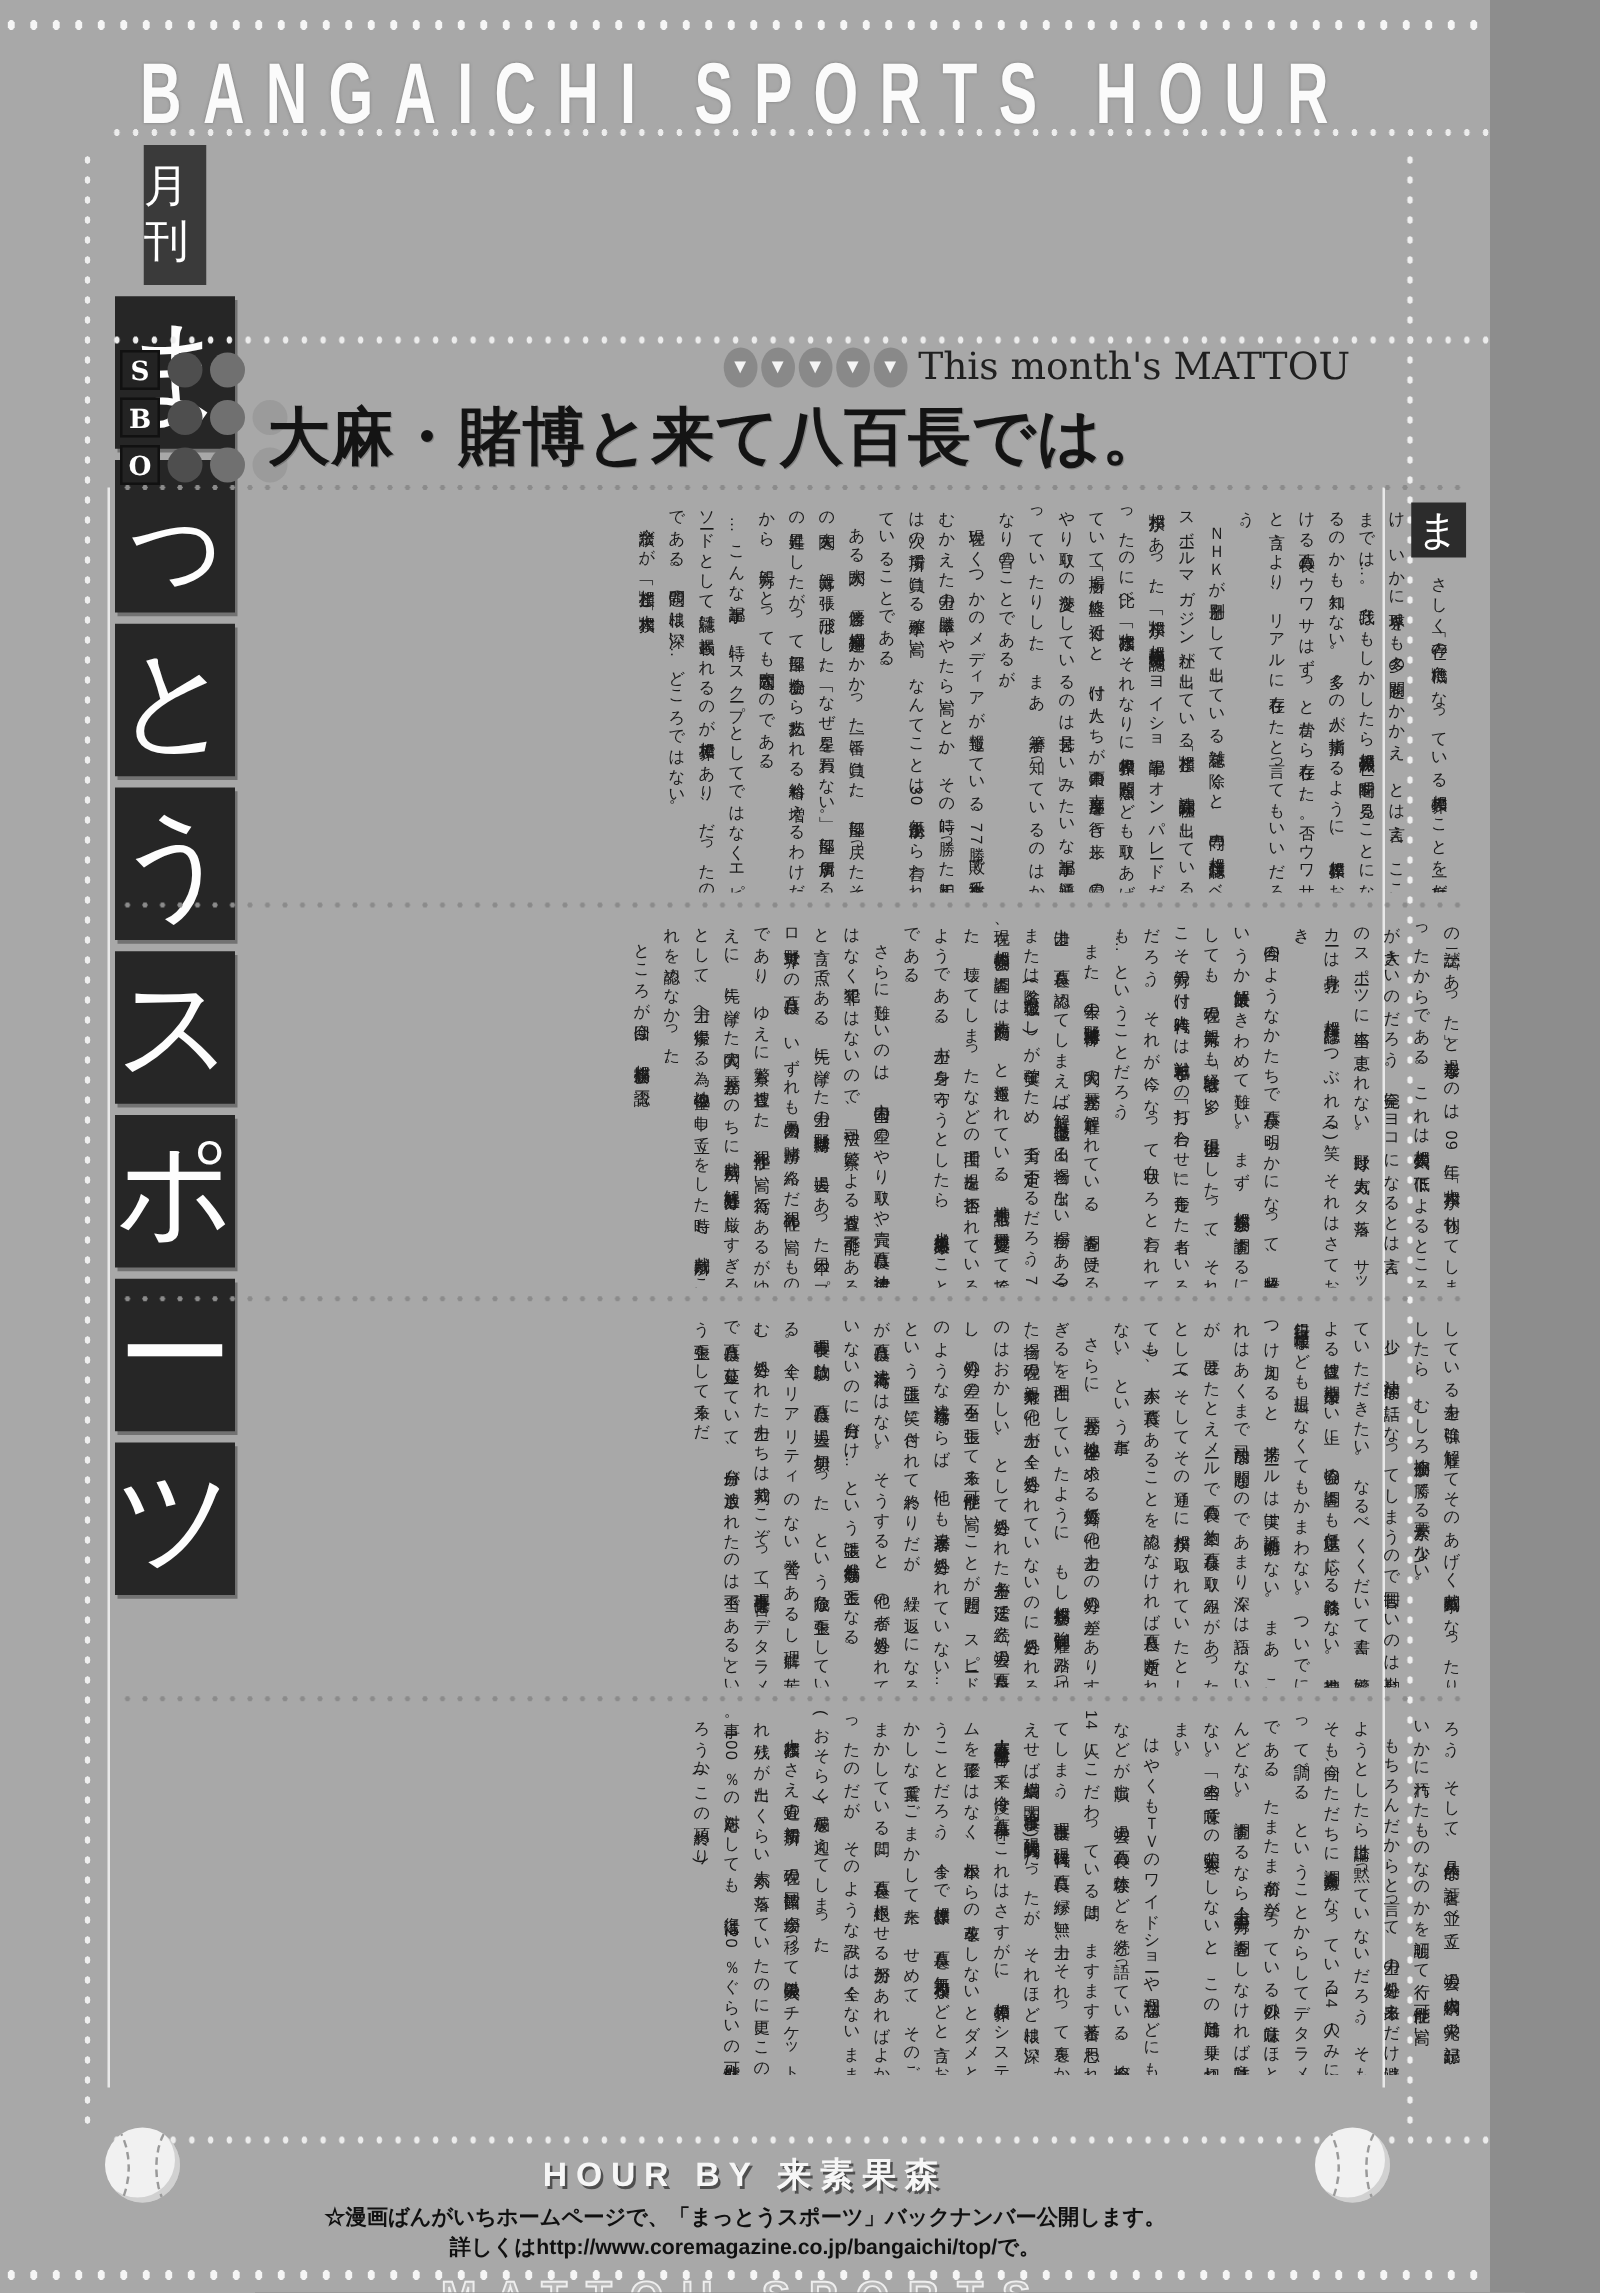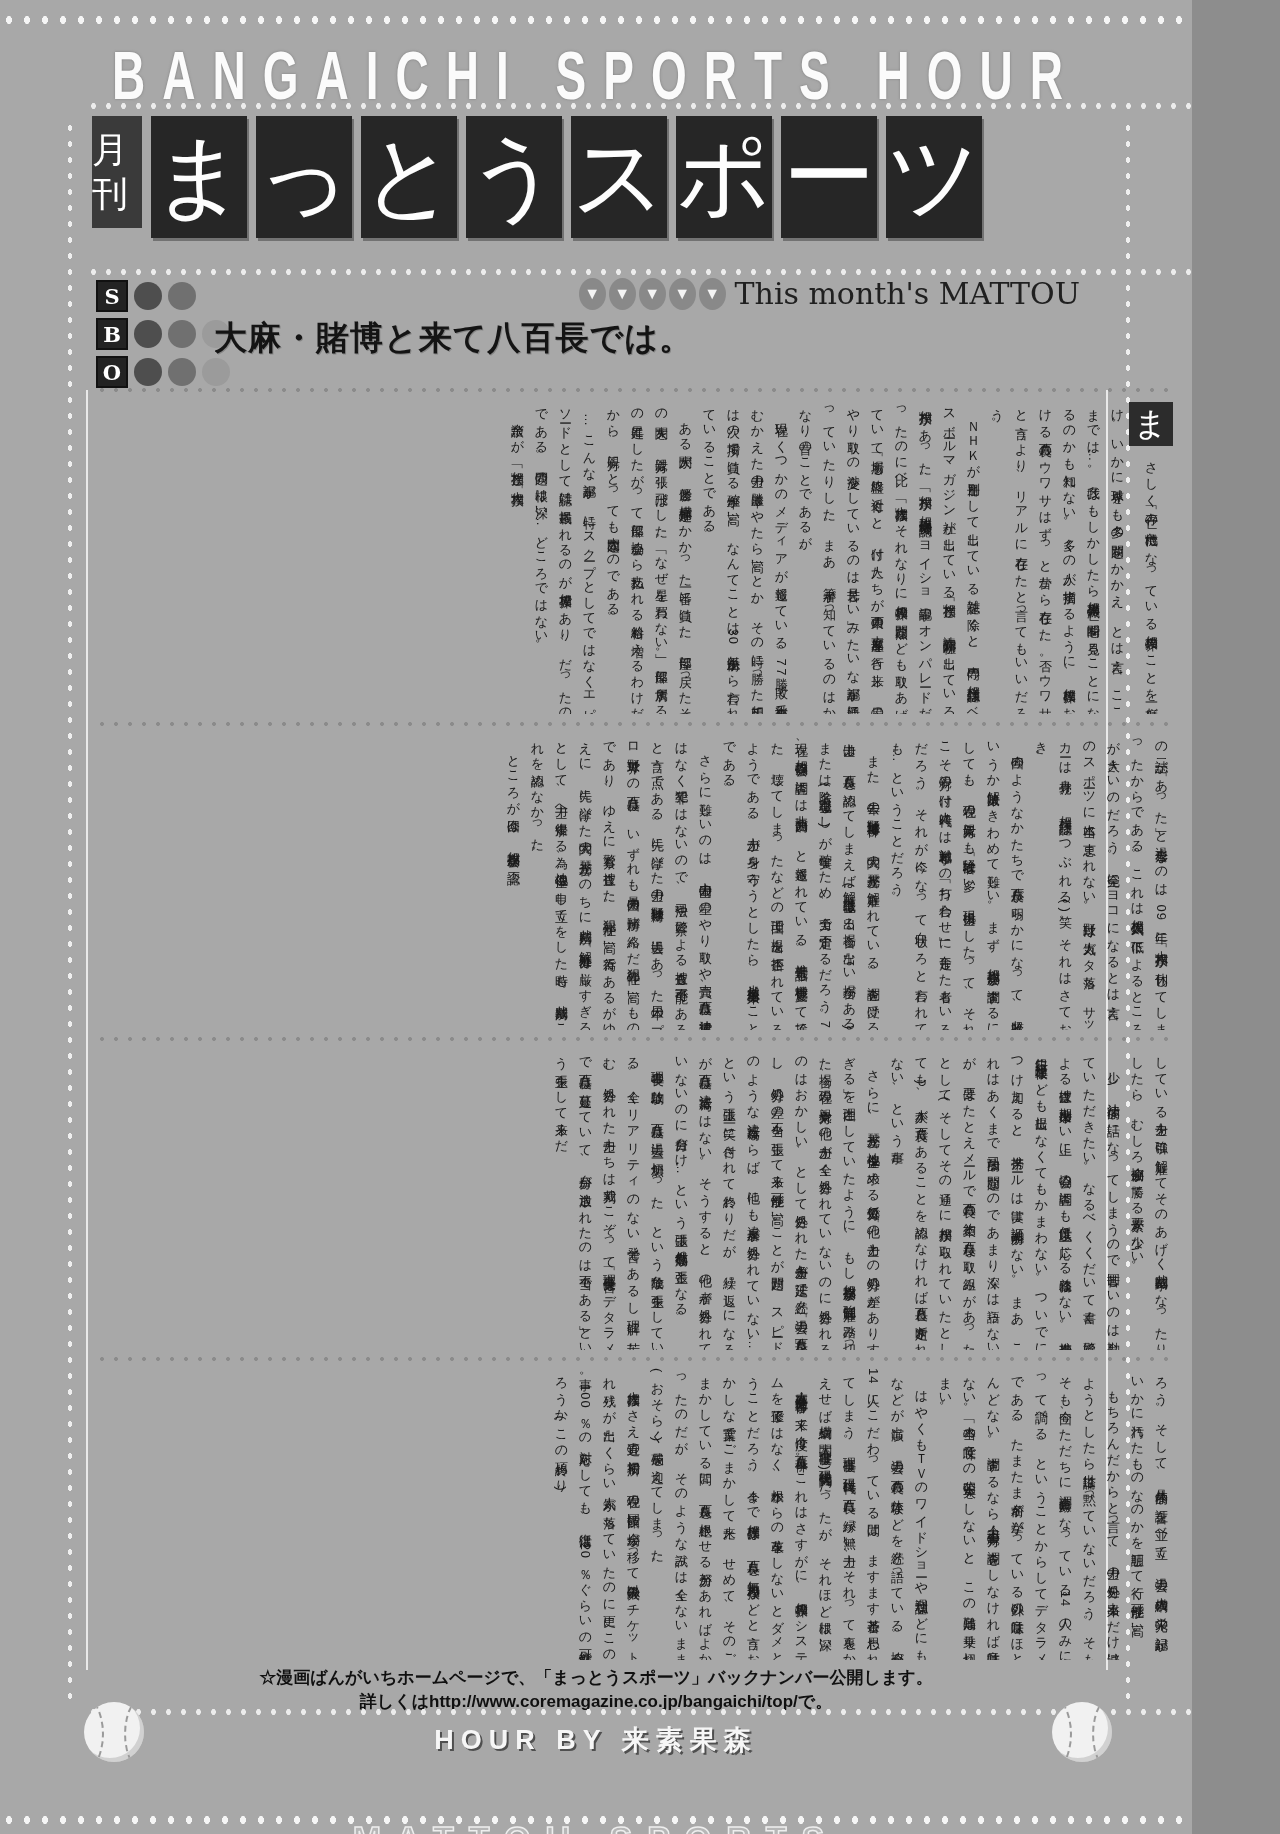--- a/index.html
+++ b/index.html
@@ -11,49 +11,49 @@
   .dots-x.small{height:12px;background-image:radial-gradient(ellipse 4px 5px at 50% 50%,#ececec 55%,rgba(0,0,0,0) 62%);background-size:15px 12px;}
   .dots-x.sep{height:12px;background-image:radial-gradient(circle 3.5px at 50% 50%,#8b8b8b 55%,rgba(0,0,0,0) 62%);background-size:14px 12px;}
   .dots-y{position:absolute;width:12px;background-image:radial-gradient(ellipse 4px 5px at 50% 50%,#efefef 55%,rgba(0,0,0,0) 62%);
           background-size:12px 16px;background-repeat:repeat-y;}
   .vline{position:absolute;width:2px;background:rgba(255,255,255,.75);}
   
   .banner{position:absolute;top:34px;left:0;width:100%;text-align:center;color:#fbfbfb;
           font-weight:bold;font-size:46px;letter-spacing:17px;transform:scaleY(1.5);transform-origin:top center;
           text-shadow:0 0 2px rgba(90,90,90,.6);white-space:nowrap;}
   
-  .title-row{position:absolute;top:116px;left:92px;display:flex;align-items:flex-start;gap:9px;}
+  .title-row{position:absolute;top:116px;left:92px;display:flex;align-items:center;gap:9px;flex-direction:column;}
   .prefix-box{width:50px;height:112px;background:#3a3a3a;color:#fff;display:flex;flex-direction:column;
               align-items:center;justify-content:center;font-size:36px;line-height:44px;font-family:"DejaVu Serif",serif;}
   .char-box{width:96px;height:122px;background:#262626;color:#fdfdfd;display:flex;align-items:center;justify-content:center;
             font-size:92px;font-family:"DejaVu Serif",serif;box-shadow:2px 3px 0 rgba(60,60,60,.5);}
   
   .sbo{position:absolute;top:280px;left:96px;display:flex;flex-direction:column;gap:6px;}
   .sbo-row{display:flex;gap:6px;align-items:center;}
   .sbo-letter{width:28px;height:28px;background:#232323;color:#fff;font-family:"DejaVu Serif",serif;font-weight:bold;
               font-size:21px;display:flex;align-items:center;justify-content:center;border:2px solid #111;}
   .dot{width:28px;height:28px;border-radius:50%;}
   .d1{background:#4e4e4e;} .d2{background:#707070;} .d3{background:#9b9b9b;}
   
   .eyebrow{position:absolute;top:276px;right:112px;display:flex;align-items:center;gap:3px;}
   .tri-oval{width:27px;height:32px;border-radius:50%;background:#898989;color:#f4f4f4;display:flex;align-items:center;
             justify-content:center;font-size:16px;}
   .eyebrow-text{font-family:"DejaVu Serif",serif;font-size:30px;color:#202020;margin-left:6px;white-space:nowrap;}
   
-  .headline{position:absolute;top:316px;left:214px;font-size:33px;font-weight:900;letter-spacing:1px;color:#141414;
+  .headline{position:absolute;top:316px;left:214px;font-size:50px;font-weight:900;letter-spacing:1px;color:#141414;
             white-space:nowrap;text-shadow:1px 1px 0 rgba(70,70,70,.35);}
   
   .band{position:absolute;left:95px;width:1078px;writing-mode:vertical-rl;text-orientation:mixed;
         font-size:13px;line-height:24px;letter-spacing:1px;color:#191919;overflow:hidden;text-align:justify;}
   .band p{margin:0;}
   .band p.ind{text-indent:13px;}
   .dropcap{display:inline-block;writing-mode:horizontal-tb;width:44px;height:44px;background:#2c2c2c;color:#fff;
            font-size:33px;line-height:44px;text-align:center;margin:2px 0 6px 0;font-family:"DejaVu Serif",serif;}
   
-  .footer{position:absolute;top:1666px;left:0;width:100%;text-align:center;font-weight:bold;font-size:17px;
+  .footer{position:absolute;top:1762px;left:0;width:100%;text-align:center;font-weight:bold;font-size:17px;
           line-height:24px;color:#101010;}
   .textby{position:absolute;top:1722px;left:0;width:100%;text-align:center;font-size:27px;font-weight:bold;
           letter-spacing:7px;color:#f6f6f6;text-shadow:2px 2px 0 #4f4f4f;white-space:nowrap;}
   .bottom-logo{position:absolute;top:1819px;left:0;width:100%;text-align:center;font-size:34px;font-weight:bold;
           letter-spacing:15px;color:rgba(255,255,255,.18);-webkit-text-stroke:1.5px #eee;white-space:nowrap;}
   
   .ball{position:absolute;width:60px;height:60px;border-radius:50%;background:#f1f1f1;box-shadow:inset -4px -4px 0 rgba(150,150,150,.35);overflow:hidden;}
   .ball::before,.ball::after{content:"";position:absolute;width:46px;height:80px;border-radius:50%;border:2px dashed #9a9a9a;}
   .ball::before{left:-30px;top:-10px;}
   .ball::after{right:-30px;top:-10px;}

